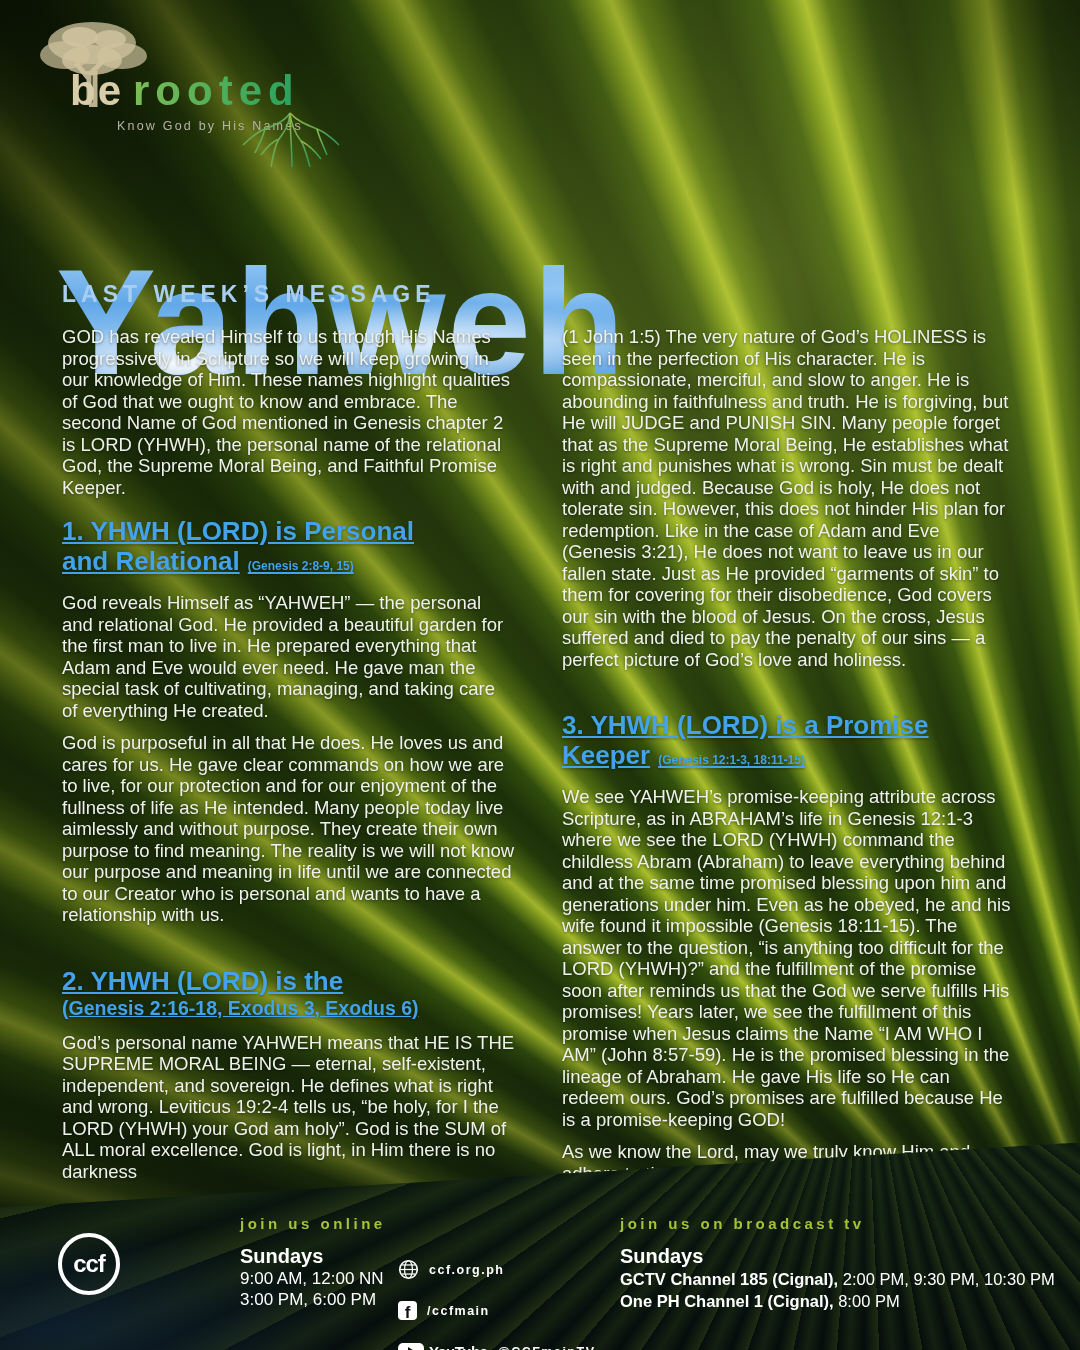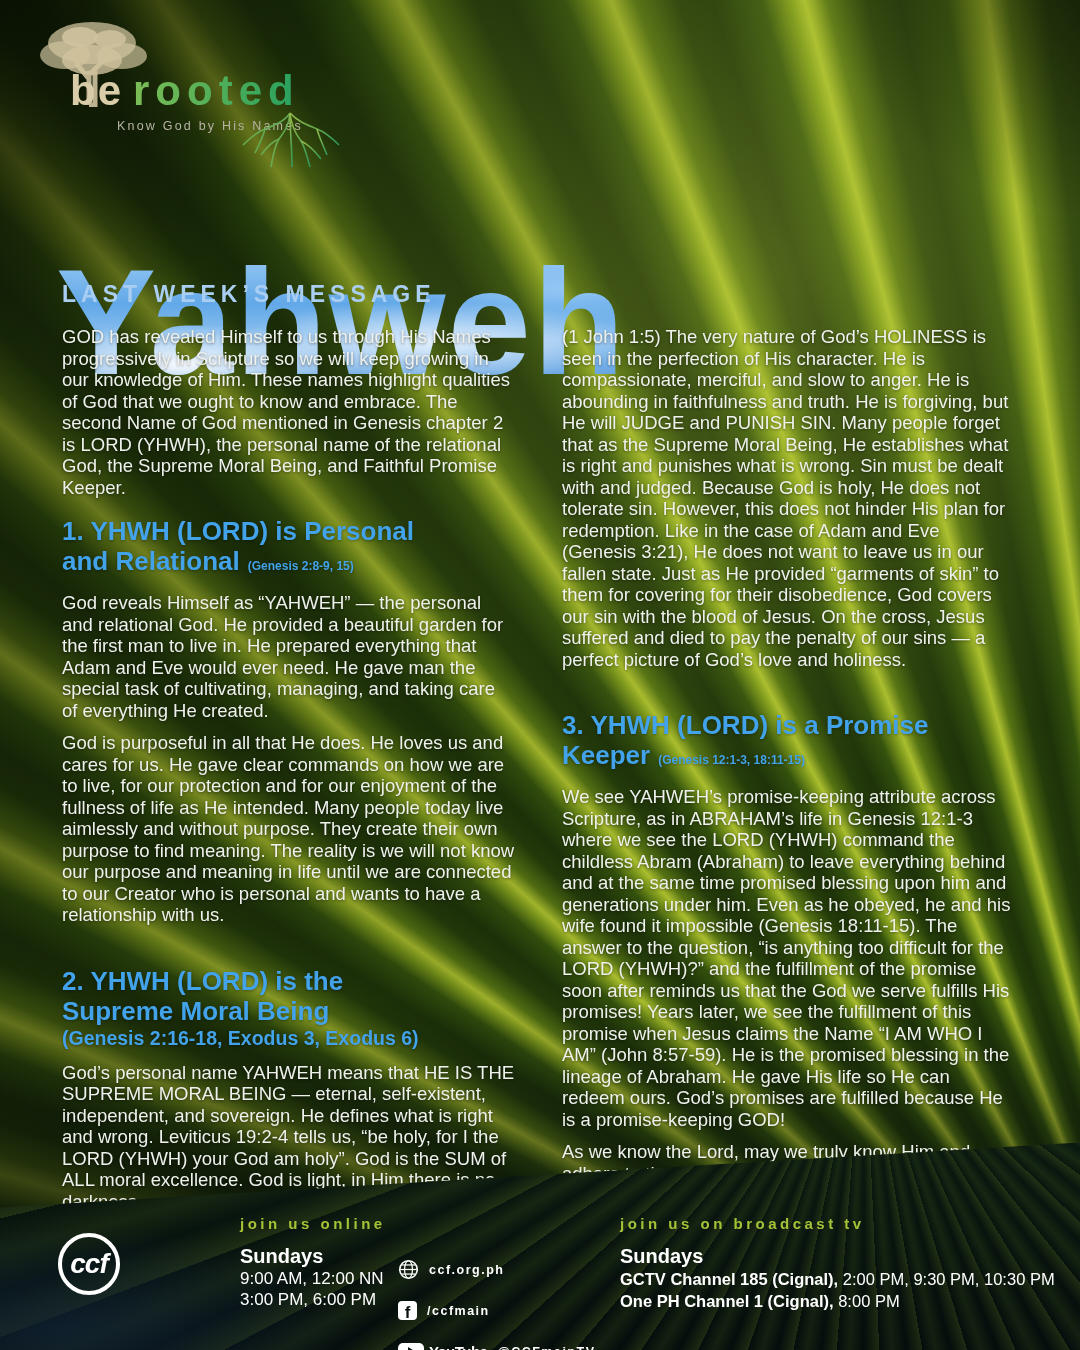--- a/index.html
+++ b/index.html
@@ -46,29 +46,29 @@
     -webkit-background-clip:text;background-clip:text;color:transparent;}
   .kicker{position:absolute;left:62px;top:281px;font-size:23px;font-weight:bold;
     letter-spacing:5px;color:#a9cef2;}
   
   .col{position:absolute;top:326px;width:453px;}
   .col-left{left:62px;}
   .col-right{left:562px;}
   .body-p{font-size:18.5px;line-height:21.5px;color:#eef1ec;margin:0 0 11px 0;
     text-shadow:0 1px 3px rgba(0,0,0,0.45);}
   .sec-h{margin:40px 0 11px 0;font-size:26px;line-height:30px;font-weight:bold;color:#42a2ea;
-    text-shadow:0 1px 3px rgba(0,0,0,0.35);}
+    text-shadow:0 1px 3px rgba(0,0,0,0.35);text-decoration:underline;}
   .sec-h.first{margin-top:18px;}
   .h-ref{font-size:12px;margin-left:8px;}
   .h-ref-line{display:block;font-size:19.5px;line-height:25px;margin-left:0;}
   
   .footer{position:absolute;left:0;top:1205px;width:1080px;height:145px;color:#fff;}
   .ccf-logo{position:absolute;left:58px;top:28px;width:54px;height:54px;border:4px solid #fff;
     border-radius:50%;display:flex;align-items:center;justify-content:center;}
-  .ccf-logo span{font-size:28px;font-weight:bold;color:#fff;letter-spacing:-1px;font-style:italic;}
+  .ccf-logo span{font-size:24px;font-weight:bold;color:#fff;letter-spacing:-1px;}
   .f-heading{font-size:15px;font-weight:bold;color:#a6c338;letter-spacing:3.5px;white-space:nowrap;}
   .online{position:absolute;left:240px;top:10px;}
   .f-day{font-size:20px;font-weight:bold;margin-top:13px;}
   .f-time{font-size:17px;line-height:21px;}
   .links{position:absolute;left:398px;top:36px;}
   .link-row{display:flex;align-items:center;height:25px;margin-top:16px;}
   .link-txt{font-size:12.5px;font-weight:bold;letter-spacing:1.5px;margin-left:10px;white-space:nowrap;}
   .fb-icon{width:19px;height:19px;background:#fff;border-radius:4px;color:#0a140c;
     display:flex;align-items:flex-end;justify-content:center;overflow:hidden;
     font-size:17px;font-weight:bold;line-height:15px;}
@@ -132,21 +132,20 @@
 
     <h2 class="sec-h first">
       <span>1. YHWH (LORD) is Personal</span><br>
       <span>and Relational</span><span class="h-ref">(Genesis 2:8-9, 15)</span>
     </h2>
     <p class="body-p">God reveals Himself as “YAHWEH” — the personal and relational God. He provided a beautiful garden for the first man to live in. He prepared everything that Adam and Eve would ever need. He gave man the special task of cultivating, managing, and taking care of everything He created.</p>
     <p class="body-p">God is purposeful in all that He does. He loves us and cares for us. He gave clear commands on how we are to live, for our protection and for our enjoyment of the fullness of life as He intended. Many people today live aimlessly and without purpose. They create their own purpose to find meaning. The reality is we will not know our purpose and meaning in life until we are connected to our Creator who is personal and wants to have a relationship with us.</p>
 
     <h2 class="sec-h">
       <span>2. YHWH (LORD) is the</span><br>
-      <span>Supreme Moral Being</span>
       <span class="h-ref h-ref-line">(Genesis 2:16-18, Exodus 3, Exodus 6)</span>
     </h2>
     <p class="body-p">God’s personal name YAHWEH means that HE IS THE SUPREME MORAL BEING — eternal, self-existent, independent, and sovereign. He defines what is right and wrong. Leviticus 19:2-4 tells us, “be holy, for I the LORD (YHWH) your God am holy”. God is the SUM of ALL moral excellence. God is light, in Him there is no darkness</p>
   </div>
 
   <div class="col col-right">
     <p class="body-p">(1 John 1:5) The very nature of God’s HOLINESS is seen in the perfection of His character. He is compassionate, merciful, and slow to anger. He is abounding in faithfulness and truth. He is forgiving, but He will JUDGE and PUNISH SIN. Many people forget that as the Supreme Moral Being, He establishes what is right and punishes what is wrong. Sin must be dealt with and judged. Because God is holy, He does not tolerate sin. However, this does not hinder His plan for redemption. Like in the case of Adam and Eve (Genesis 3:21), He does not want to leave us in our fallen state. Just as He provided “garments of skin” to them for covering for their disobedience, God covers our sin with the blood of Jesus. On the cross, Jesus suffered and died to pay the penalty of our sins — a perfect picture of God’s love and holiness.</p>
 
     <h2 class="sec-h">
       <span>3. YHWH (LORD) is a Promise</span><br>

